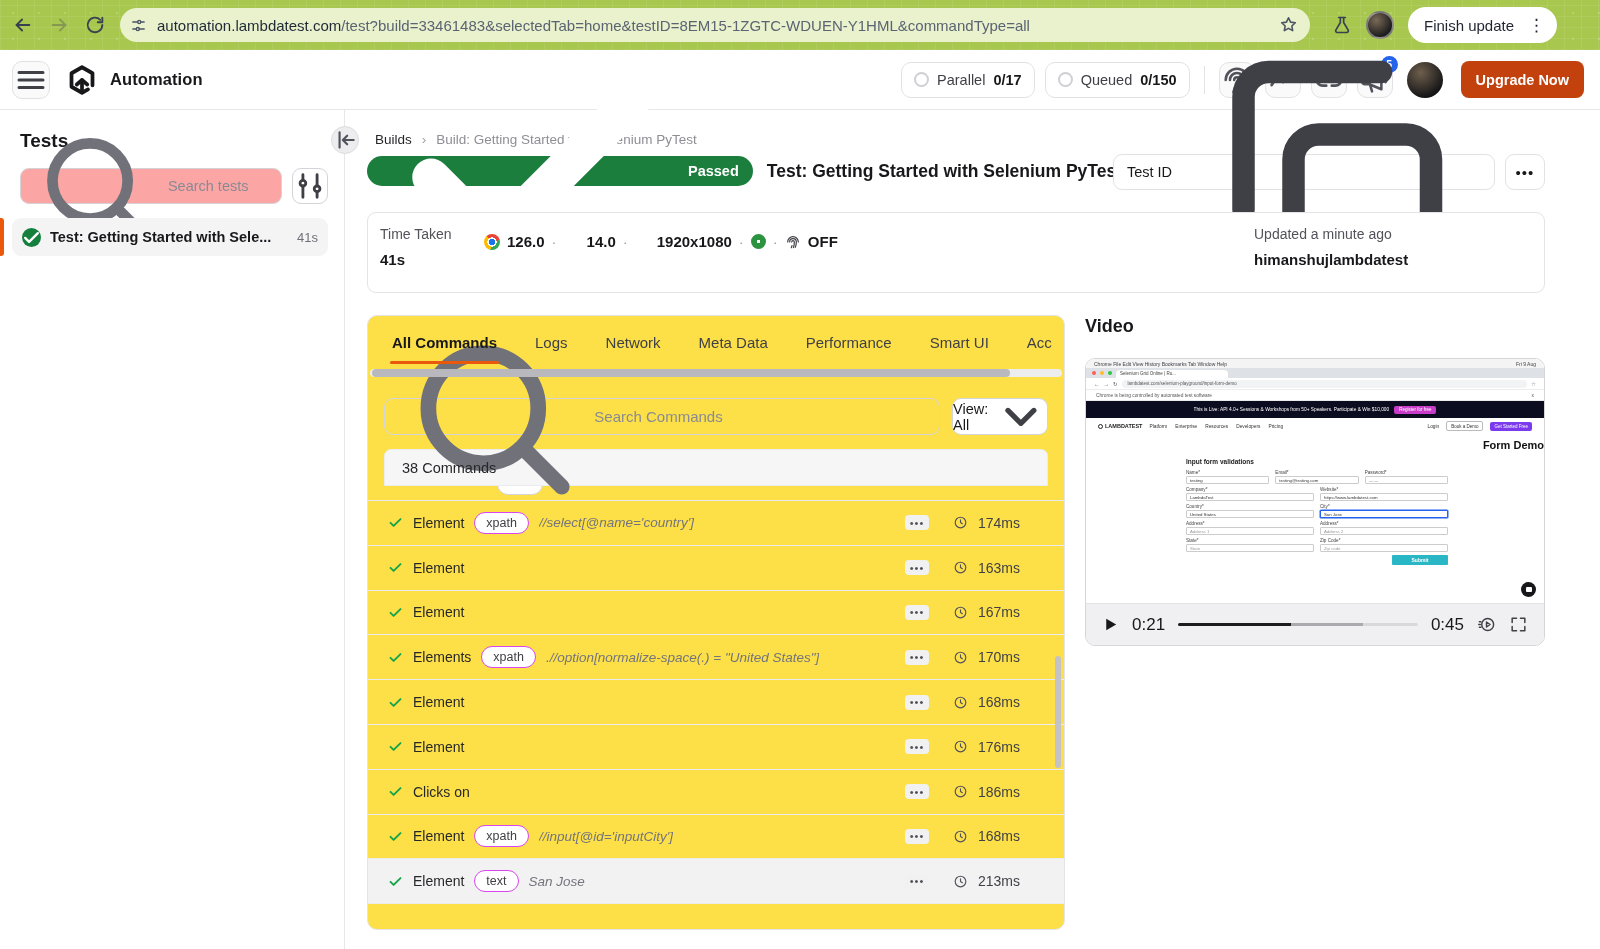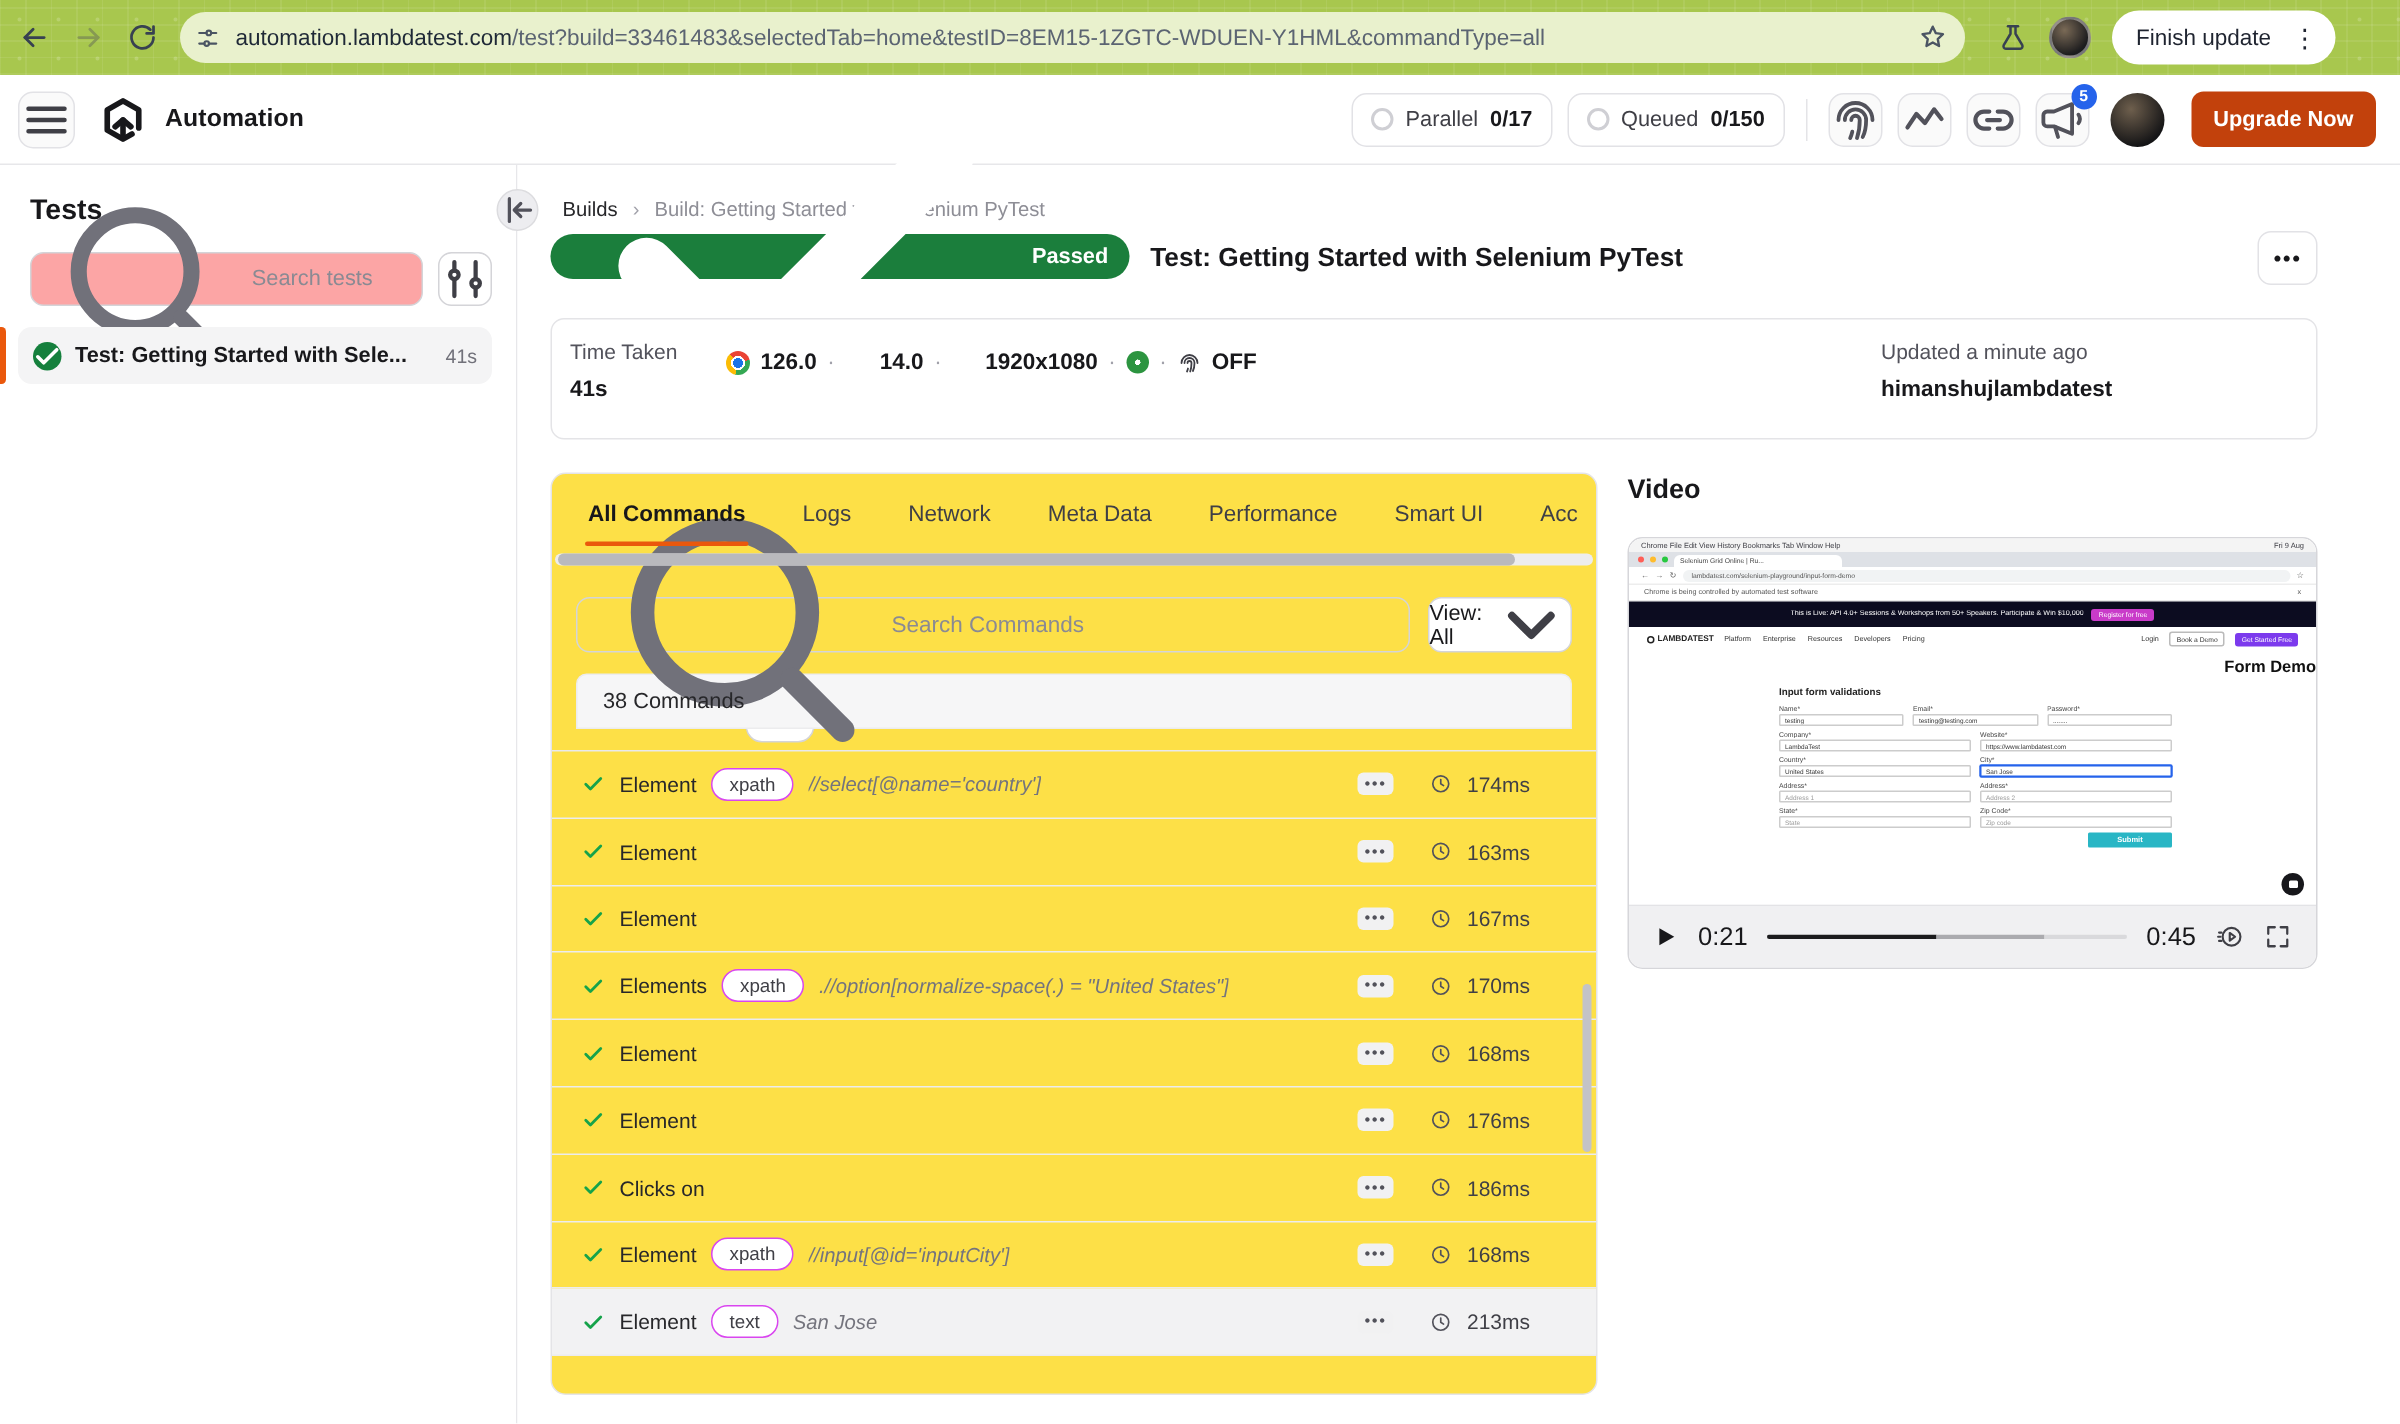--- a/index.html
+++ b/index.html
@@ -417,20 +417,29 @@
         <span>
             <svg viewBox="0 0 24 24" fill="none" stroke="currentColor" stroke-width="3" stroke-linecap="round" stroke-linejoin="round" style="width:100%;height:100%;display:block">
               <path d="M4 12.5l5 5L20 6.5"></path>
             </svg>
           </span>
         <span>Passed</span>
       </div>
       <span class="test-title">Test: Getting Started with Selenium PyTest</span>
     </div>
     <div class="title-actions">
+      <div class="testid-btn">
+        <span>Test ID</span>
+        <span>
+            <svg viewBox="0 0 24 24" fill="none" stroke="currentColor" stroke-width="1.8" stroke-linecap="round" stroke-linejoin="round" style="width:100%;height:100%;display:block">
+              <rect x="9" y="9" width="11" height="11" rx="2"></rect>
+              <path d="M5 15V6a2 2 0 0 1 2-2h9"></path>
+            </svg>
+          </span>
+      </div>
       <div class="more-btn">•••</div>
     </div>
 
     <div class="info-card">
       <div class="info-grid">
         <div class="info-col1">
           <div class="info-lbl">Time Taken</div>
           <div class="info-val">41s</div>
         </div>
         <div class="info-col2">

